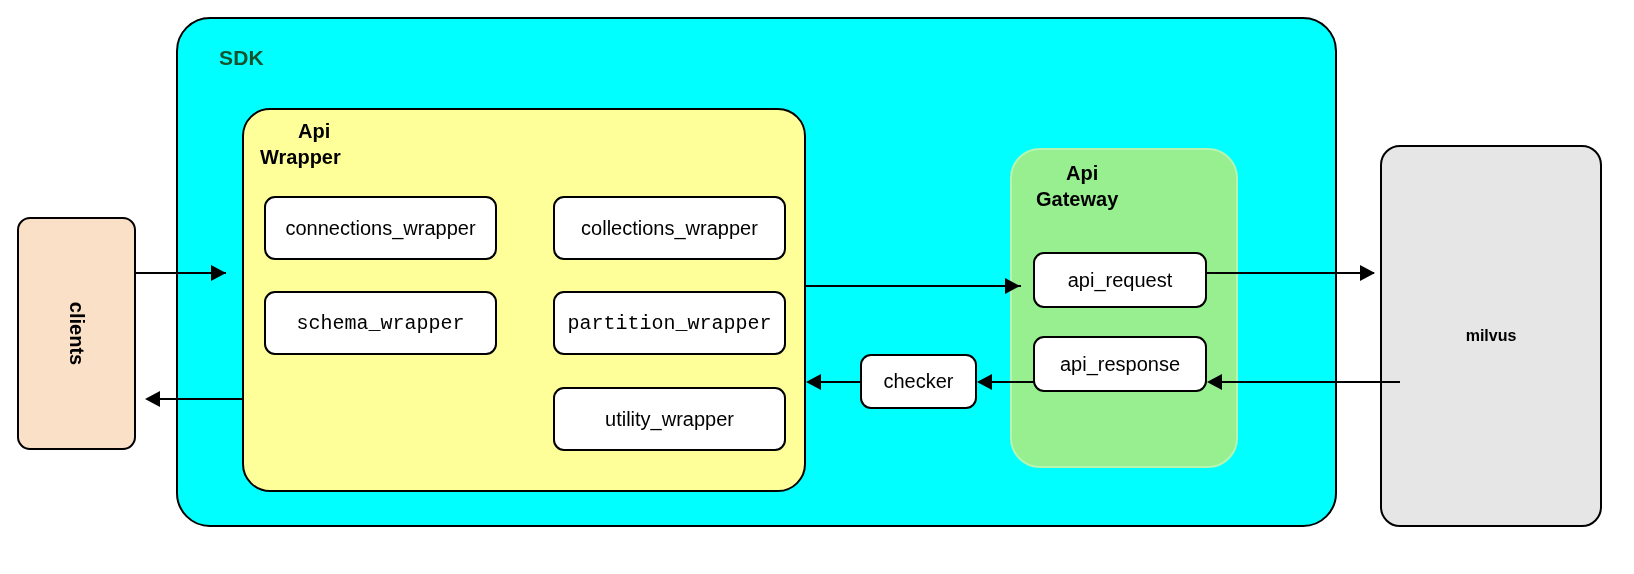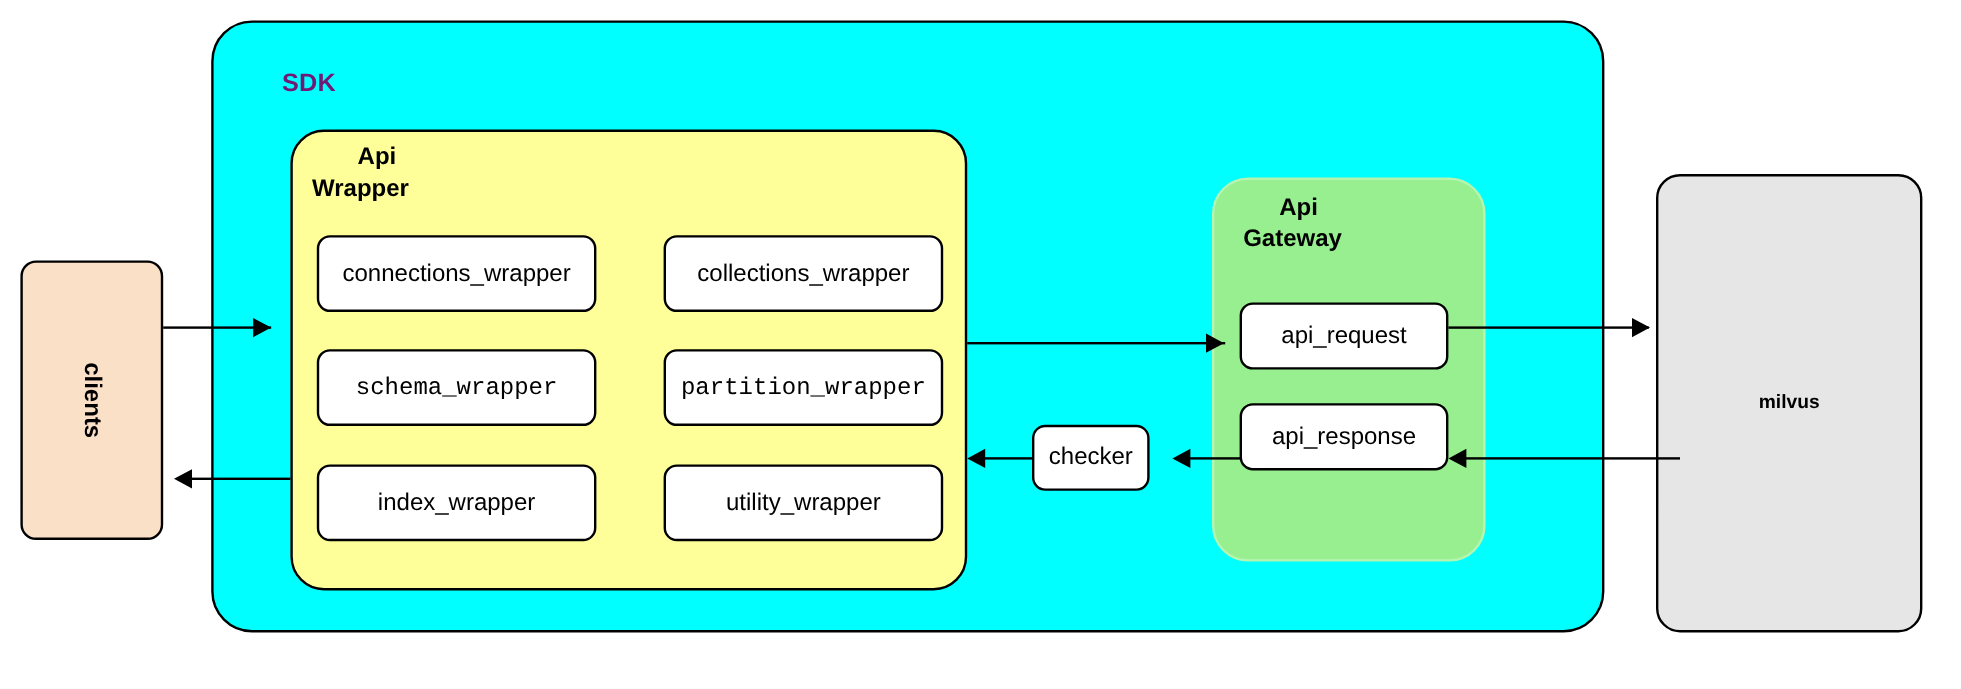--- a/index.html
+++ b/index.html
@@ -28,27 +28,26 @@
     left: 176px;
     top: 17px;
     width: 1161px;
     height: 510px;
     background: #00ffff;
     border: 2.5px solid #000000;
     border-radius: 34px;
   }
   .sdk-title {
     position: absolute;
-    left: 57px;
+    left: 41px;
     top: 27px;
     font-size: 21px;
     font-weight: bold;
-    color: #701a75;
+    color: #14532d;
     letter-spacing: 0.2px;
-    margin-top: 12px;
   }
 
   
   .wrapper-box {
     left: 242px;
     top: 108px;
     width: 564px;
     height: 384px;
     background: #ffff99;
     border: 2.5px solid #000000;
@@ -120,21 +119,21 @@
   .w-c2 { left: 553px; width: 233px; }
   .w-r1 { top: 196px;  height: 64px; }
   .w-r2 { top: 291px;  height: 64px; font-family: Liberation Mono, monospace; }
   .w-r3 { top: 387px;  height: 64px; }
 
   
   .g-api-request  { left: 1033px; top: 252px; width: 174px; height: 56px; }
   .g-api-response { left: 1033px; top: 336px; width: 174px; height: 56px; }
 
   
-  .checker-box { left: 860px; top: 354px; width: 98px; height: 55px; }
+  .checker-box { left: 860px; top: 354px; width: 117px; height: 55px; }
 
   
   .clients-box {
     left: 17px;
     top: 217px;
     width: 119px;
     height: 233px;
     background: #fbe0c8;
     border: 2.2px solid #000000;
     border-radius: 13px;
@@ -210,21 +209,20 @@
     <div class="wrapper-title">
       <span class="ln1">Api</span>
       <span class="ln2">Wrapper</span>
     </div>
   </div>
 
   <div class="node leaf w-c1 w-r1">connections_wrapper</div>
   <div class="node leaf w-c2 w-r1">collections_wrapper</div>
   <div class="node leaf w-c1 w-r2">schema_wrapper</div>
   <div class="node leaf w-c2 w-r2">partition_wrapper</div>
-  <div class="node leaf w-c1 w-r3">index_wrapper</div>
   <div class="node leaf w-c2 w-r3">utility_wrapper</div>
 
   <div class="node gateway-box">
     <div class="gateway-title">
       <span class="ln1">Api</span>
       <span class="ln2">Gateway</span>
     </div>
   </div>
 
   <div class="node leaf g-api-request">api_request</div>

